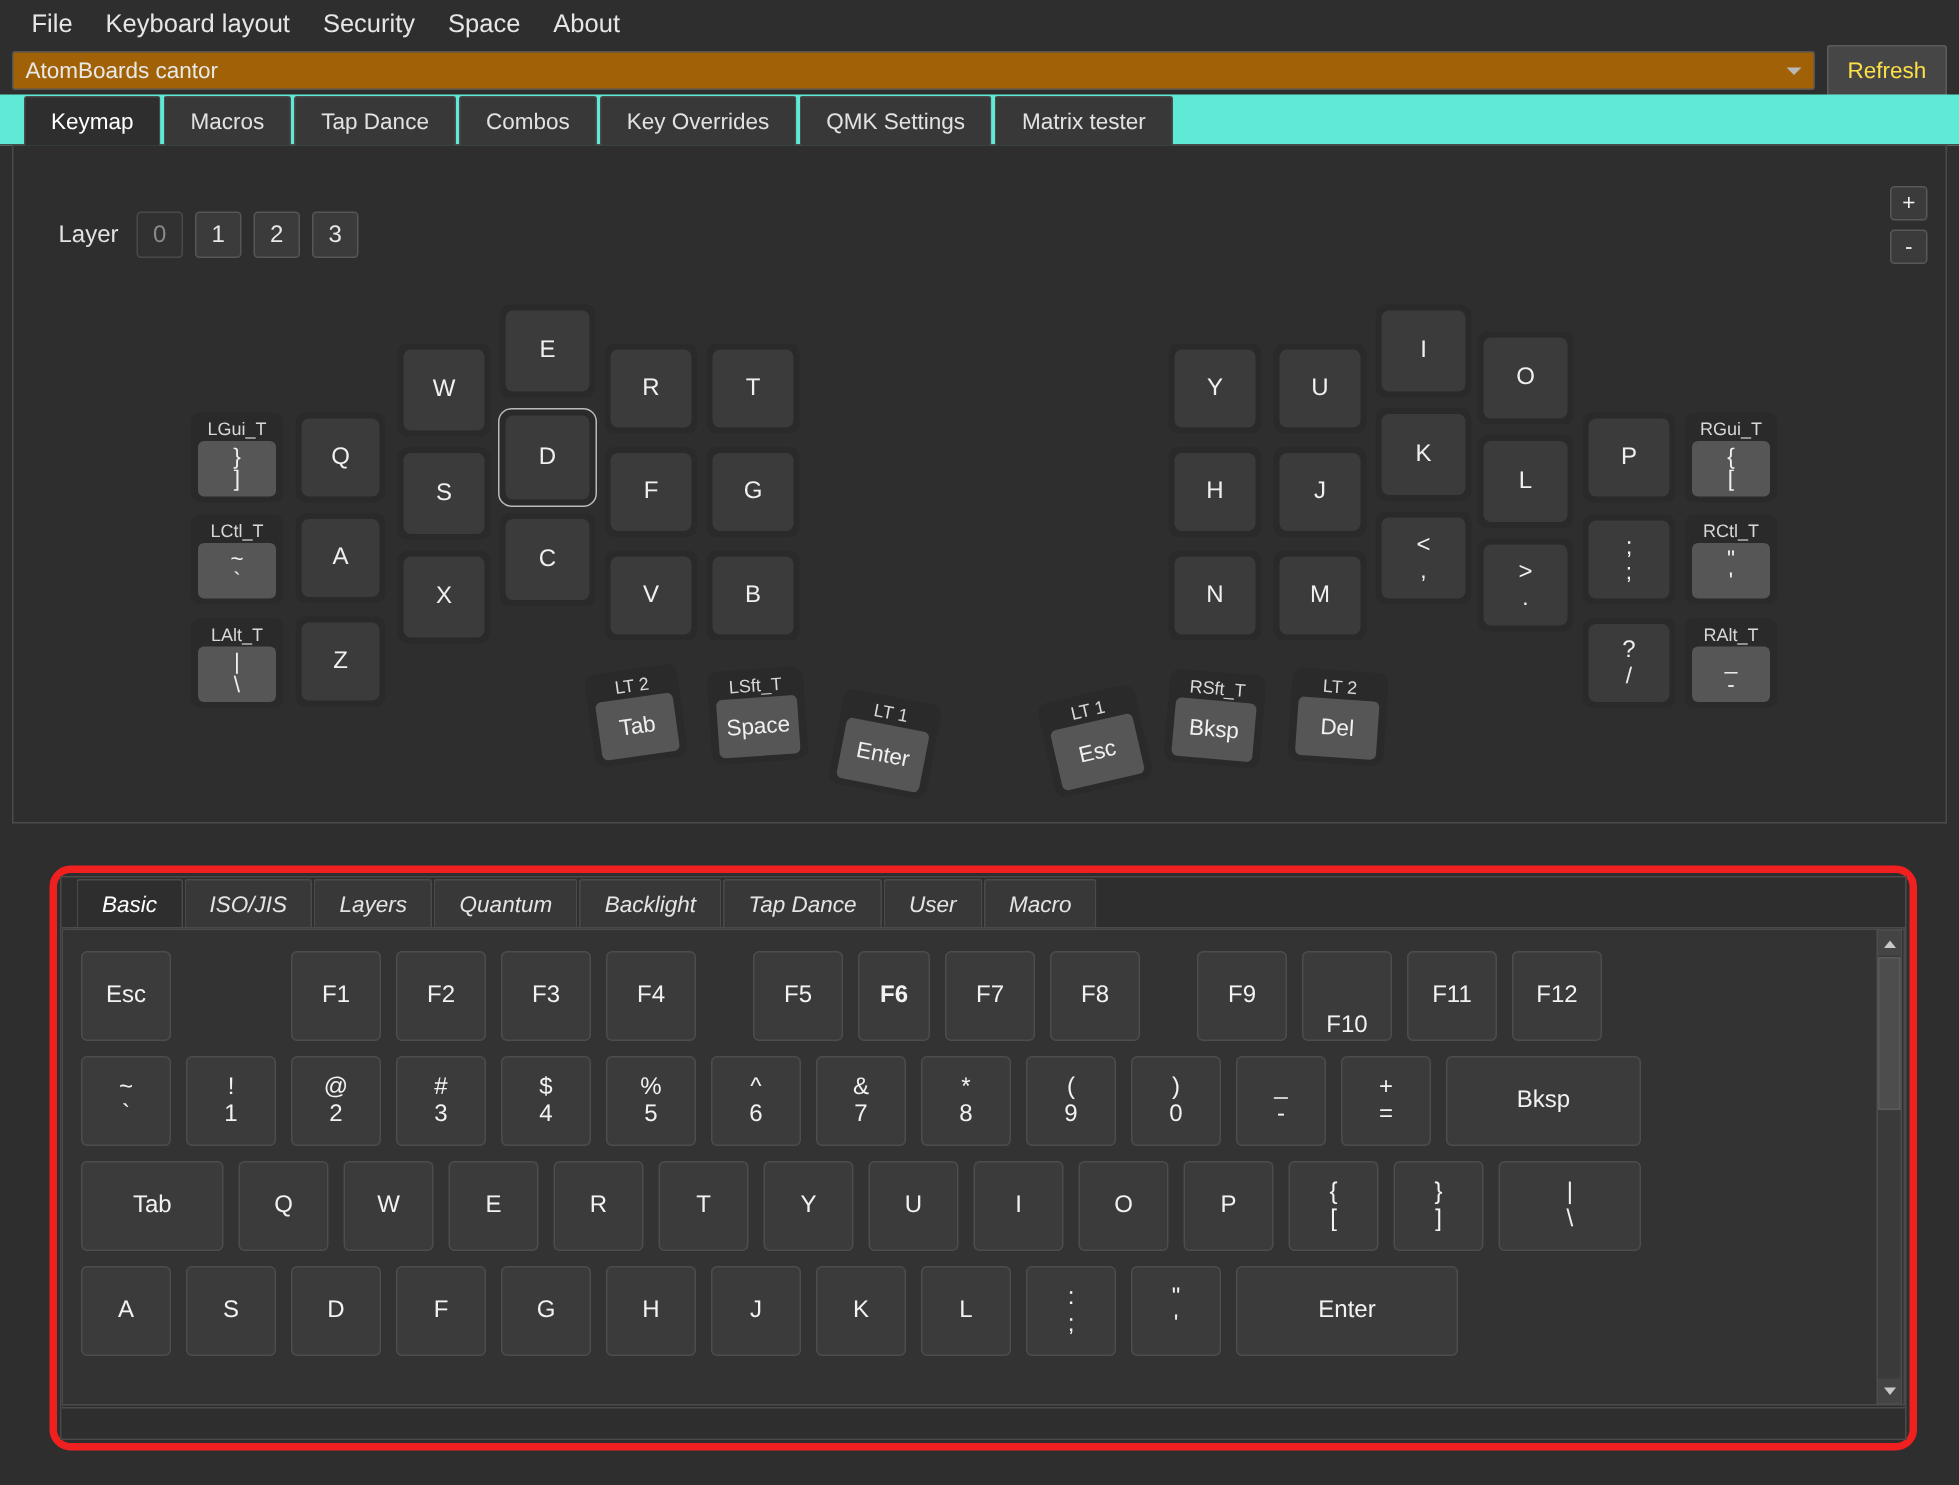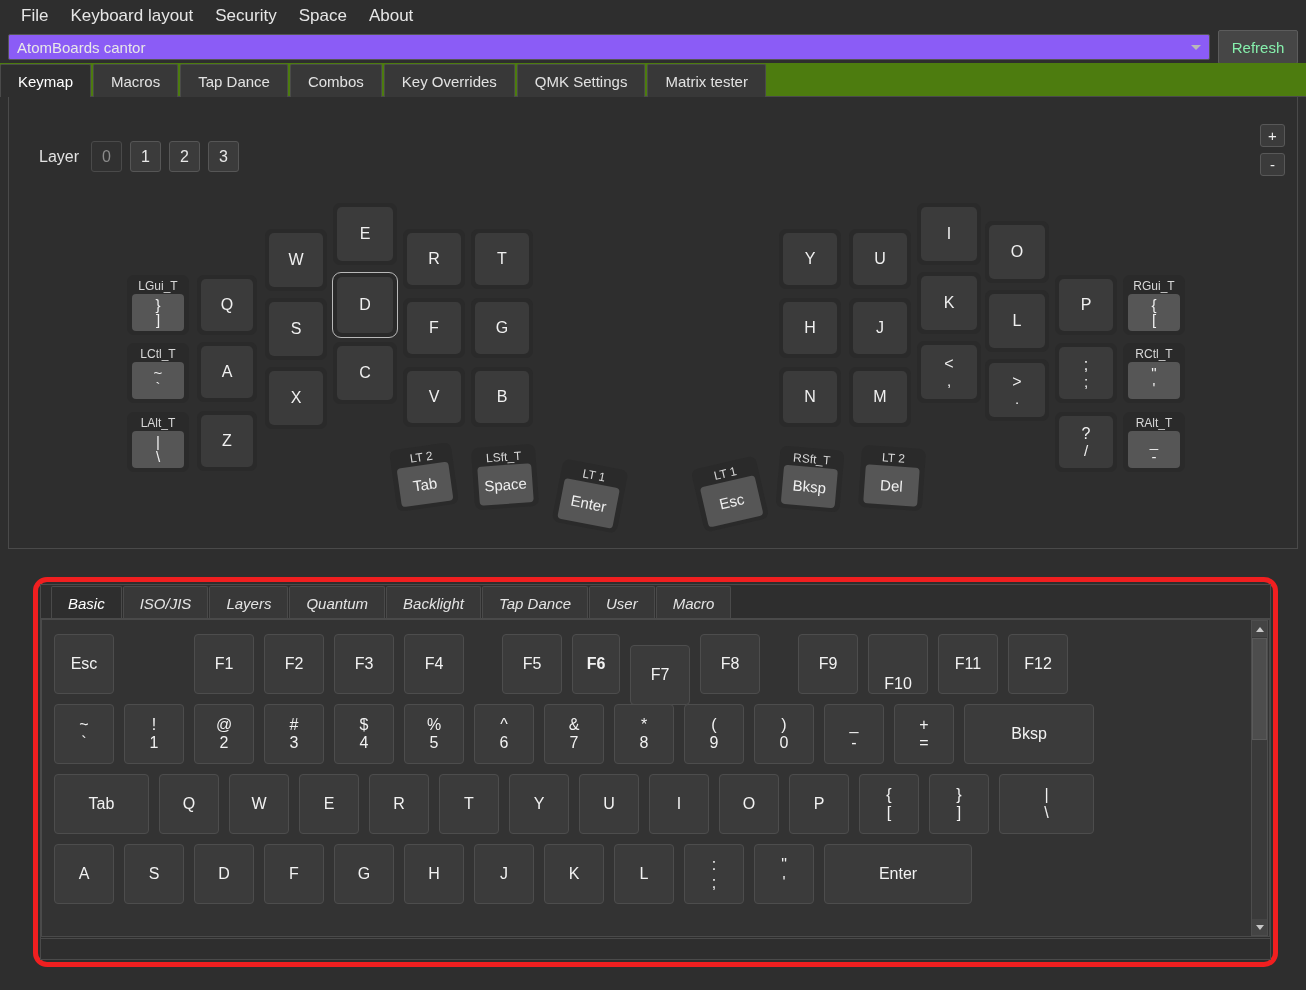--- a/index.html
+++ b/index.html
@@ -33,21 +33,21 @@
   .devrow {
     height: 32px;
     display: flex;
     align-items: center;
     padding: 0 8px 0 8px;
     gap: 8px;
   }
   .combo {
     flex: 1 1 auto;
     height: 26px;
-    background: #8b5cf6;
+    background: #a16207;
     border: 1px solid #555;
     border-radius: 2px;
     display: flex;
     align-items: center;
     position: relative;
     padding-left: 8px;
     font-size: 15px;
     color: #e8e8e8;
   }
   .combo .arrow {
@@ -57,34 +57,34 @@
     border-left: 5px solid transparent;
     border-right: 5px solid transparent;
     border-top: 5px solid #b9b9b9;
   }
   .refresh-btn {
     height: 26px;
     min-width: 80px;
     background: #464646;
     border: 1px solid #5c5c5c;
     border-radius: 2px;
-    color: #86efac;
+    color: #fde047;
     font-size: 15px;
     display: flex; align-items: center; justify-content: center;
     padding: 16px 12px;
   }
 
   
   .tabstrip {
     display: flex;
     align-items: flex-end;
-    padding-left: 0;
+    padding-left: 16px;
     height: 34px;
     position: relative;
-    background: #4d7c0f;
+    background: #5eead4;
     text-align: right;
   }
   .tabstrip::after {
     content:"";
     position:absolute; left:0; right:0; bottom:0;
     height:1px; background:#4a4a4a;
   }
   .tab {
     height: 33px;
     background: #383838;
@@ -647,21 +647,21 @@
             <div class="pkey" style="width: 60px;">
               <div>F4</div>
             </div>
             <div class="pkey spacer" style="width: 18px;"></div>
             <div class="pkey" style="width: 60px;">
               <div>F5</div>
             </div>
             <div class="pkey" style="width: 48px; font-weight: bold;">
               <div>F6</div>
             </div>
-            <div class="pkey" style="width: 60px; margin-top: 11px;">
+            <div class="pkey" style="width: 60px;">
               <div>F7</div>
             </div>
             <div class="pkey" style="width: 60px;">
               <div>F8</div>
             </div>
             <div class="pkey spacer" style="width: 18px;"></div>
             <div class="pkey" style="width: 60px;">
               <div>F9</div>
             </div>
             <div class="pkey" style="width: 60px; justify-content: flex-end;">

